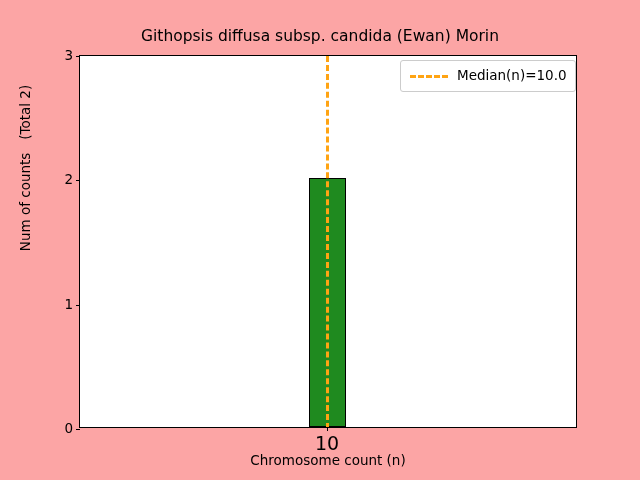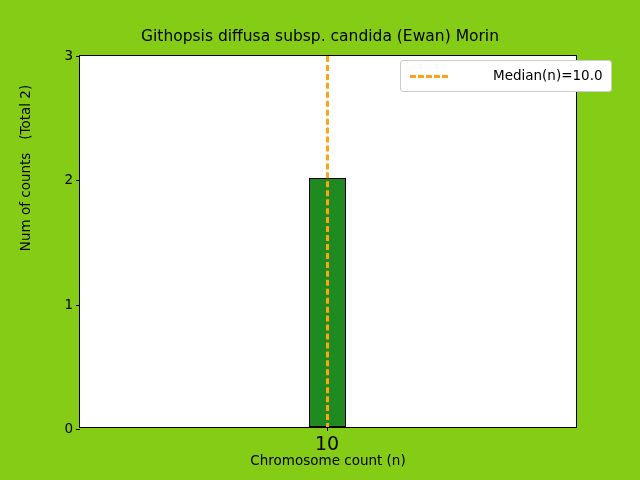--- a/index.html
+++ b/index.html
@@ -12,21 +12,21 @@
     height: 480px;
     overflow: hidden;
     font-family: "DejaVu Sans", sans-serif;
     color: #000000;
   }
 
   #figure {
     position: relative;
     width: 640px;
     height: 480px;
-    background: #84cc16;
+    background: #fca5a5;
   }
 
   
   #chart-title {
     position: absolute;
     left: 0;
     top: 27px;
     width: 640px;
     text-align: center;
     font-size: 15.5px;
@@ -163,21 +163,20 @@
     top: 6px;
     height: 0;
     border-top: 3.4px dashed #ffa413;
     left: 1px;
     right: 1px;
   }
   .legend-text-block {
     display: flex;
     flex-direction: row;
     align-items: flex-end;
-    margin-left: 36px;
   }
   .legend-text {
     font-size: 13.5px;
     line-height: 19px;
     color: #000000;
     white-space: nowrap;
   }
 </style>
 </head>
 <body>

